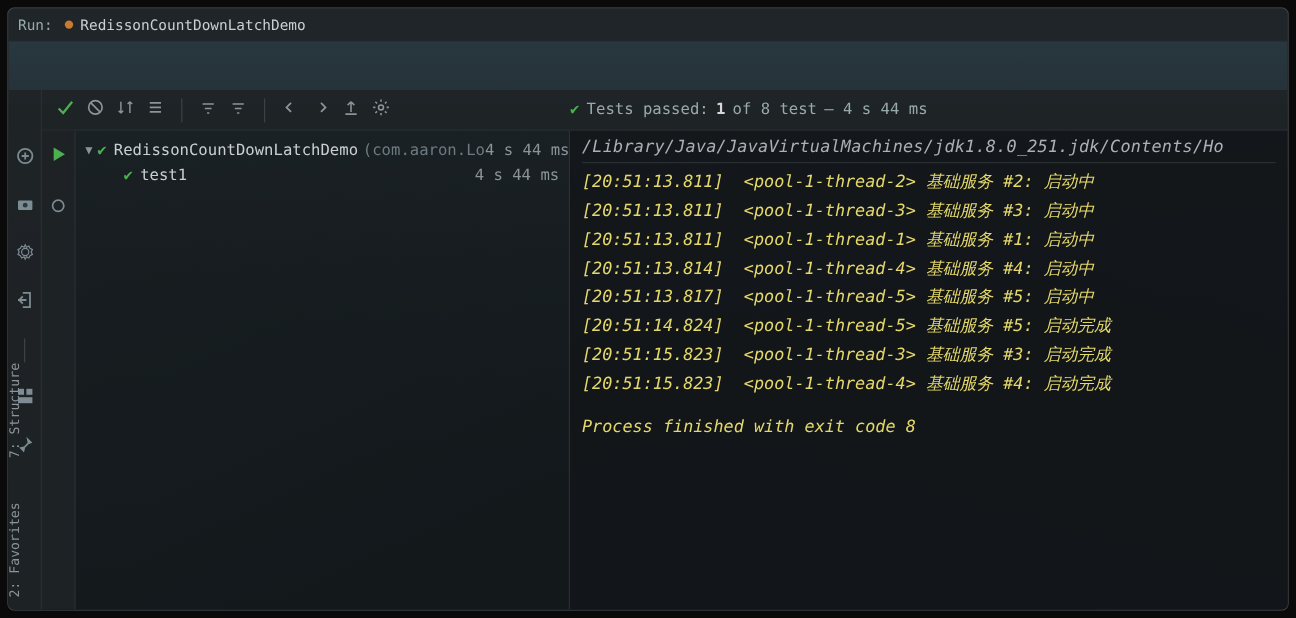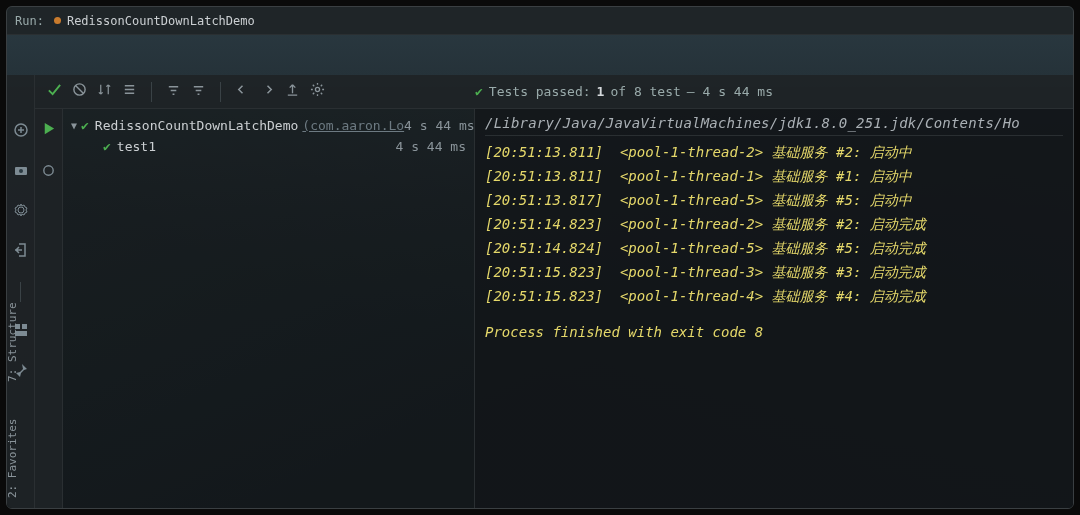--- a/index.html
+++ b/index.html
@@ -131,21 +131,21 @@
   .tree-rail svg { width: 15px; height: 15px; fill: #7d8b93; }
   .tree-content { margin-left: 28px; padding: 6px 0; }
   .tree-row {
     display: flex; align-items: center;
     padding: 3px 8px;
     white-space: nowrap;
   }
   .tree-row .chev { font-size: 10px; margin-right: 4px; color: #8a949a;}
   .tree-row .ok { color: #4caf50; margin-right: 6px; }
   .tree-row .name { color: #cbcfd2; }
-  .tree-row .meta { color: #6d7a82; margin-left: 4px; text-decoration: underline; }
+  .tree-row .meta { color: #6d7a82; margin-left: 4px; }
   .tree-row .time { margin-left: auto; color: #8a949a; }
 
   .console {
     flex: 1;
     background: rgba(18,22,25,0.88);
     font-family: "Menlo", "Consolas", monospace;
     font-size: 14px;
     padding: 6px 10px;
     overflow: hidden;
     white-space: nowrap;
@@ -280,23 +280,24 @@
               <span class="name">test1</span>
               <span class="time">4 s 44 ms</span>
             </div>
           </div>
         </div>
 
         <div class="console">
           <div class="path-line">/Library/Java/JavaVirtualMachines/jdk1.8.0_251.jdk/Contents/Ho</div>
           <div id="log-lines">
               <div class="log-line"><span class="ts">[20:51:13.811]</span>&nbsp;&nbsp;<span class="thr">&lt;pool-1-thread-2&gt;</span> <span class="msg">基础服务 #2: 启动中</span></div>
+              <div class="log-line"><span class="ts">[20:51:13.811]</span>&nbsp;&nbsp;<span class="thr">&lt;pool-1-thread-3&gt;</span> <span class="msg">基础服务 #3: 启动中</span></div>
               <div class="log-line"><span class="ts">[20:51:13.811]</span>&nbsp;&nbsp;<span class="thr">&lt;pool-1-thread-1&gt;</span> <span class="msg">基础服务 #1: 启动中</span></div>
+              <div class="log-line"><span class="ts">[20:51:13.814]</span>&nbsp;&nbsp;<span class="thr">&lt;pool-1-thread-4&gt;</span> <span class="msg">基础服务 #4: 启动中</span></div>
               <div class="log-line"><span class="ts">[20:51:13.817]</span>&nbsp;&nbsp;<span class="thr">&lt;pool-1-thread-5&gt;</span> <span class="msg">基础服务 #5: 启动中</span></div>
-              <div class="log-line"><span class="ts">[20:51:14.823]</span>&nbsp;&nbsp;<span class="thr">&lt;pool-1-thread-2&gt;</span> <span class="msg">基础服务 #2: 启动完成</span></div>
               <div class="log-line"><span class="ts">[20:51:14.824]</span>&nbsp;&nbsp;<span class="thr">&lt;pool-1-thread-5&gt;</span> <span class="msg">基础服务 #5: 启动完成</span></div>
               <div class="log-line"><span class="ts">[20:51:15.823]</span>&nbsp;&nbsp;<span class="thr">&lt;pool-1-thread-3&gt;</span> <span class="msg">基础服务 #3: 启动完成</span></div>
               <div class="log-line"><span class="ts">[20:51:15.823]</span>&nbsp;&nbsp;<span class="thr">&lt;pool-1-thread-4&gt;</span> <span class="msg">基础服务 #4: 启动完成</span></div>
             </div>
           <div class="exit">Process finished with exit code 8</div>
         </div>
       </div>
     </div>
   </div>
 </div>

